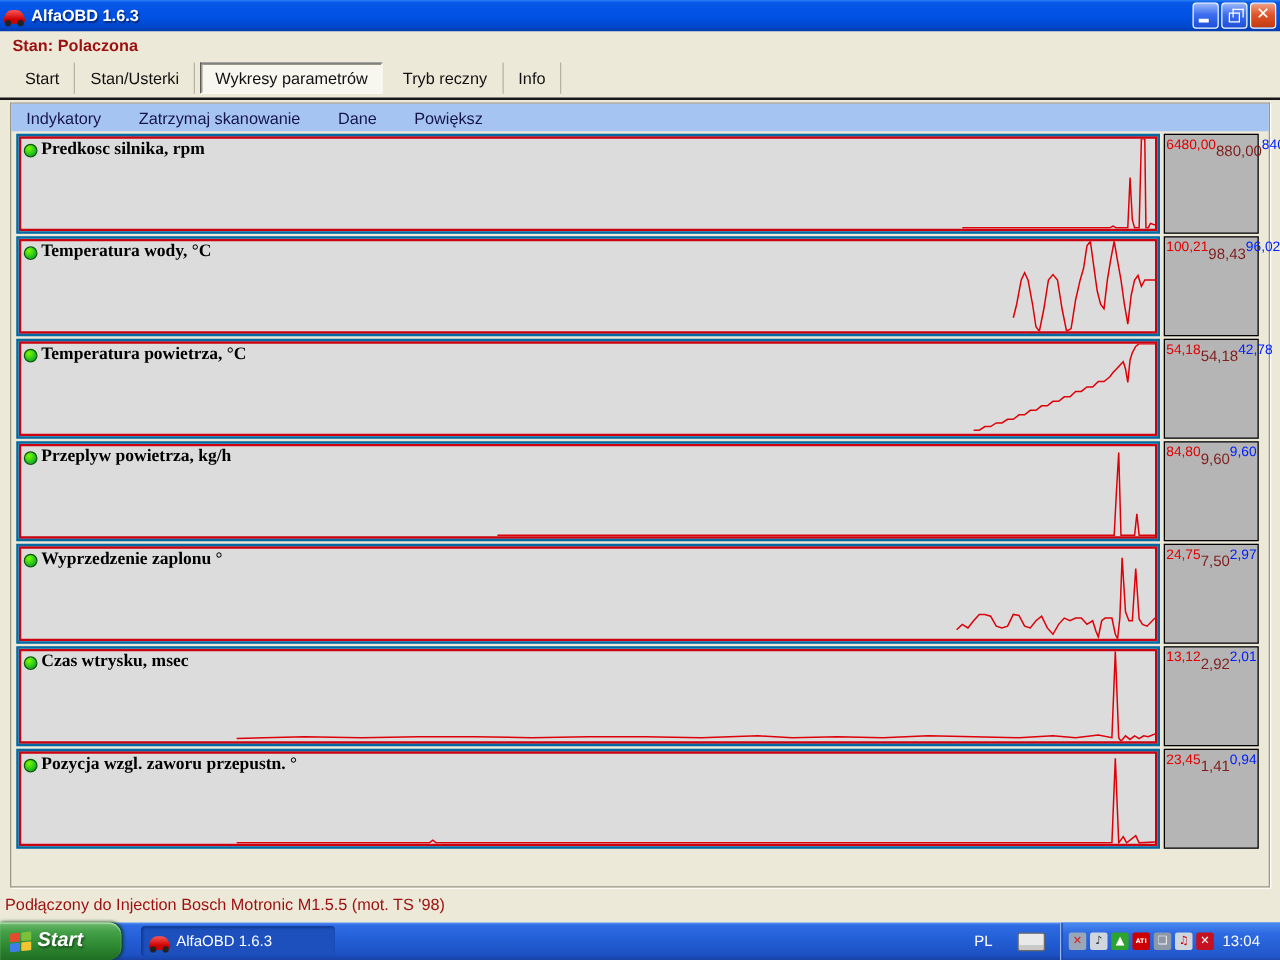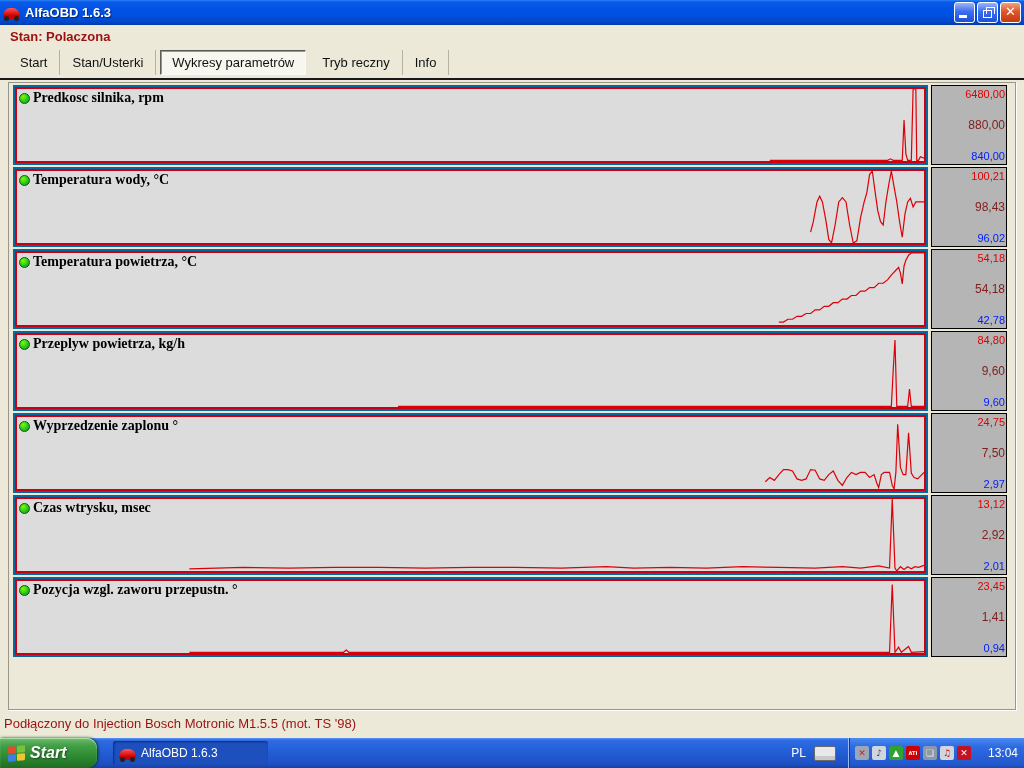--- a/index.html
+++ b/index.html
@@ -52,21 +52,21 @@
   .panels{padding:2px 8px 0 4px}
   .panel-row{display:flex;height:80px;margin-bottom:2px}
   .chart-box{flex:1;border:2px solid #0369a1;box-shadow:inset 0 0 0 2px #cc0010;
     background:#dcdcdc;position:relative;box-sizing:border-box}
   .wave{position:absolute;left:2px;top:2px;width:calc(100% - 4px);height:calc(100% - 4px)}
   .chart-label{position:absolute;top:3px;left:4px;display:flex;align-items:center;gap:3px}
   .led-dot{width:11px;height:11px;border-radius:50%;border:1px solid #0a5a0a;box-sizing:border-box;
     background:radial-gradient(circle at 35% 30%,#7cfc00,#22c122 60%,#0e8f0e)}
   .label-text{font-family:"Liberation Serif",serif;font-weight:bold;font-size:14px;color:#000}
   .value-box{width:76px;margin-left:3px;border:1px solid #000;background:#b5b5b5;
-    display:flex;flex-direction:column;justify-content:space-between;align-items:flex-end;
+    display:flex;justify-content:space-between;align-items:flex-start;
     padding:2px 1px;box-sizing:border-box}
   .val{font-size:11px;line-height:12px}
   .val.max{color:#e00000}
   .val.cur{color:#7f1d1d;font-size:12px;line-height:22px}
   .val.min{color:#0020ff}
 
   
   .status-bottom{position:absolute;top:716px;left:4px;font-size:13px;font-weight:normal;color:#9B1010}
 
   
@@ -79,34 +79,34 @@
   .start-label{color:#fff;font-weight:bold;font-style:italic;font-size:16px;
     text-shadow:1px 1px 2px #1a4a1a}
   .win-flag{width:17px;height:15px;display:grid;grid-template:1fr 1fr/1fr 1fr;gap:1px;
     transform:skewY(-6deg)}
   .win-flag span{border-radius:1px}
   .flag-r{background:#e34b2e}.flag-g{background:#7bbf3a}.flag-b{background:#3f7ee8}.flag-y{background:#f2c431}
   .task-btn{position:absolute;left:113px;top:3px;height:24px;width:155px;border-radius:3px;
     background:#1d50bd;box-shadow:inset 1px 1px 2px #0c2f7e;display:flex;align-items:center;
     padding-left:6px;box-sizing:border-box;gap:5px}
   .task-btn .task-label{color:#fff;font-size:12px}
-  .lang-area{position:absolute;right:178px;top:0;height:30px;display:flex;align-items:center;gap:8px;
+  .lang-area{position:absolute;right:178px;top:0;height:30px;display:flex;align-items:center;gap:20px;
     padding-right:10px}
   .lang-label{color:#fff;font-size:12px}
   .kbd-icon{width:20px;height:13px;background:#e9e9e9;border:1px solid #6a6a6a;border-radius:2px;
     box-shadow:inset 0 -4px 0 #c9c9c9}
   .tray{position:absolute;right:0;top:0;height:30px;width:176px;
     background:linear-gradient(180deg,#4a8af0 0%,#2d6ae2 30%,#2257cc 90%,#1c49b0 100%);
     border-left:1px solid #9ab8f5;box-shadow:inset 1px 0 0 #0c3a9a;
     display:flex;align-items:center;padding-left:6px;box-sizing:border-box;gap:3px}
   .tray-icon{width:14px;height:14px;border-radius:2px;display:flex;align-items:center;
     justify-content:center;font-size:9px;line-height:14px;font-weight:bold;
     font-family:"DejaVu Sans",sans-serif}
   .tray-icon.smalltext{font-size:5px;letter-spacing:0}
-  .tray-clock{color:#fff;font-size:12px;margin-left:14px}
+  .tray-clock{color:#fff;font-size:12px;margin-left:4px}
 </style>
 </head>
 <body>
 
 <div class="titlebar">
   <div class="car-icon"></div>
   <div class="title">AlfaOBD 1.6.3</div>
   <div class="winbtn">
       <div class="min-glyph"></div>
     </div>
@@ -123,20 +123,26 @@
 <div class="menu-row">
     <div class="main-tab">Start</div>
     <div class="main-tab">Stan/Usterki</div>
     <div class="main-tab active">Wykresy parametrów</div>
     <div class="main-tab">Tryb reczny</div>
     <div class="main-tab">Info</div>
   </div>
 <div class="menu-underline"></div>
 
 <div class="content-frame">
+  <div class="submenu-bar">
+      <div class="submenu-item">Indykatory</div>
+      <div class="submenu-item">Zatrzymaj skanowanie</div>
+      <div class="submenu-item">Dane</div>
+      <div class="submenu-item">Powiększ</div>
+    </div>
   <div class="panels">
       <div class="panel-row">
         <div class="chart-box">
           <svg viewBox="0 0 1000 100" preserveAspectRatio="none" class="wave">
             <polyline points="830,99 960,99 963,97 966,99 976,99 978,43 980,90 982,99 986,99 988,0 991,0 992,99 994,99 996,94 1000,96" fill="none" stroke="#dd0008" stroke-width="1.2" vector-effect="non-scaling-stroke"></polyline>
           </svg>
           <div class="chart-label">
             <div class="led-dot"></div>
             <div class="label-text">Predkosc silnika, rpm</div>
           </div>

